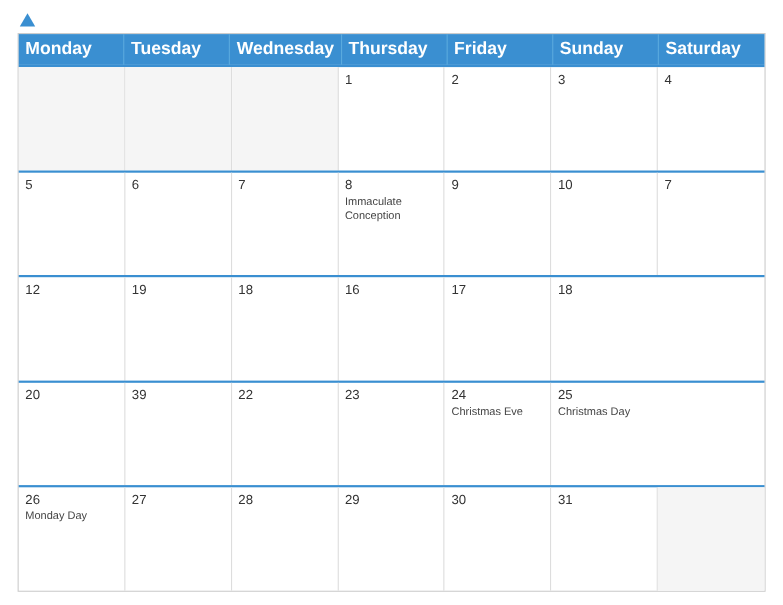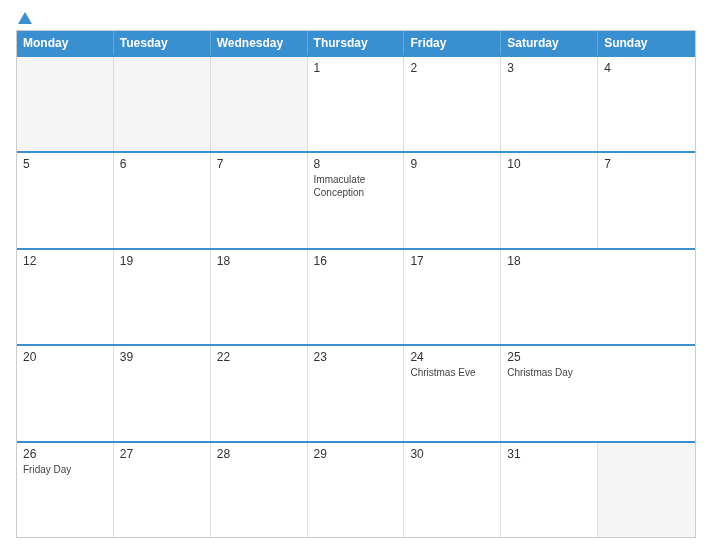--- a/index.html
+++ b/index.html
@@ -66,21 +66,21 @@
       flex-direction: column;
       border: 1px solid #ccc;
     }
     .cal-header-row {
       display: grid;
       grid-template-columns: repeat(7, 1fr);
       background: #3a8fd1;
     }
     .cal-header-cell {
       color: #fff;
-      font-size: 12px;
+      font-size: 16px;
       font-weight: bold;
       padding: 5px 6px;
       border-right: 1px solid #5aaade;
     }
     .cal-header-cell:last-child {
       border-right: none;
     }
     .cal-body {
       flex: 1;
       display: flex;
@@ -132,22 +132,22 @@
     <div class="country"></div>
   </div>
 
   <div class="calendar">
     <div class="cal-header-row">
     <div class="cal-header-cell">Monday</div>
         <div class="cal-header-cell">Tuesday</div>
         <div class="cal-header-cell">Wednesday</div>
         <div class="cal-header-cell">Thursday</div>
         <div class="cal-header-cell">Friday</div>
+        <div class="cal-header-cell">Sunday</div>
         <div class="cal-header-cell">Saturday</div>
-        <div class="cal-header-cell">Sunday</div>
       </div>
     <div class="cal-body">
     <div class="cal-week">
           <div class="cal-cell empty"></div>
           <div class="cal-cell empty"></div>
           <div class="cal-cell empty"></div>
           <div class="cal-cell">
             <div class="day-num">1</div>
           </div>
           <div class="cal-cell">
@@ -222,21 +222,21 @@
             <div class="day-event">Christmas Eve</div>
           </div>
           <div class="cal-cell">
             <div class="day-num">25</div>
             <div class="day-event">Christmas Day</div>
           </div>
         </div>
         <div class="cal-week">
           <div class="cal-cell">
             <div class="day-num">26</div>
-            <div class="day-event">Friday Day</div>
+            <div class="day-event">Monday Day</div>
           </div>
           <div class="cal-cell">
             <div class="day-num">27</div>
           </div>
           <div class="cal-cell">
             <div class="day-num">28</div>
           </div>
           <div class="cal-cell">
             <div class="day-num">29</div>
           </div>

